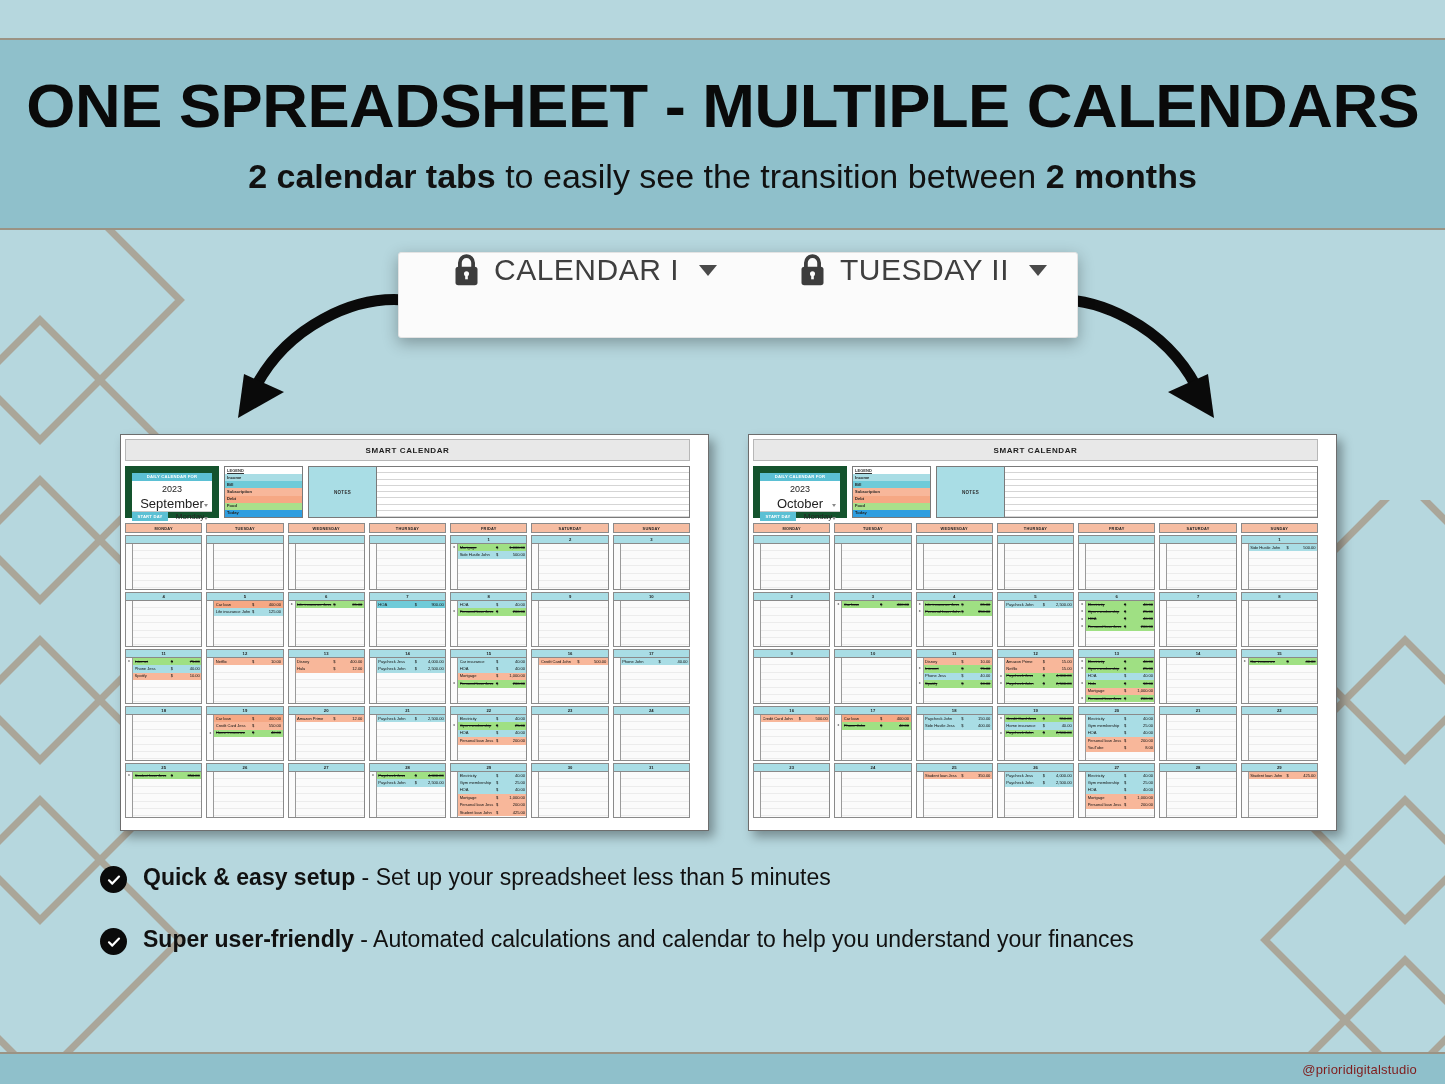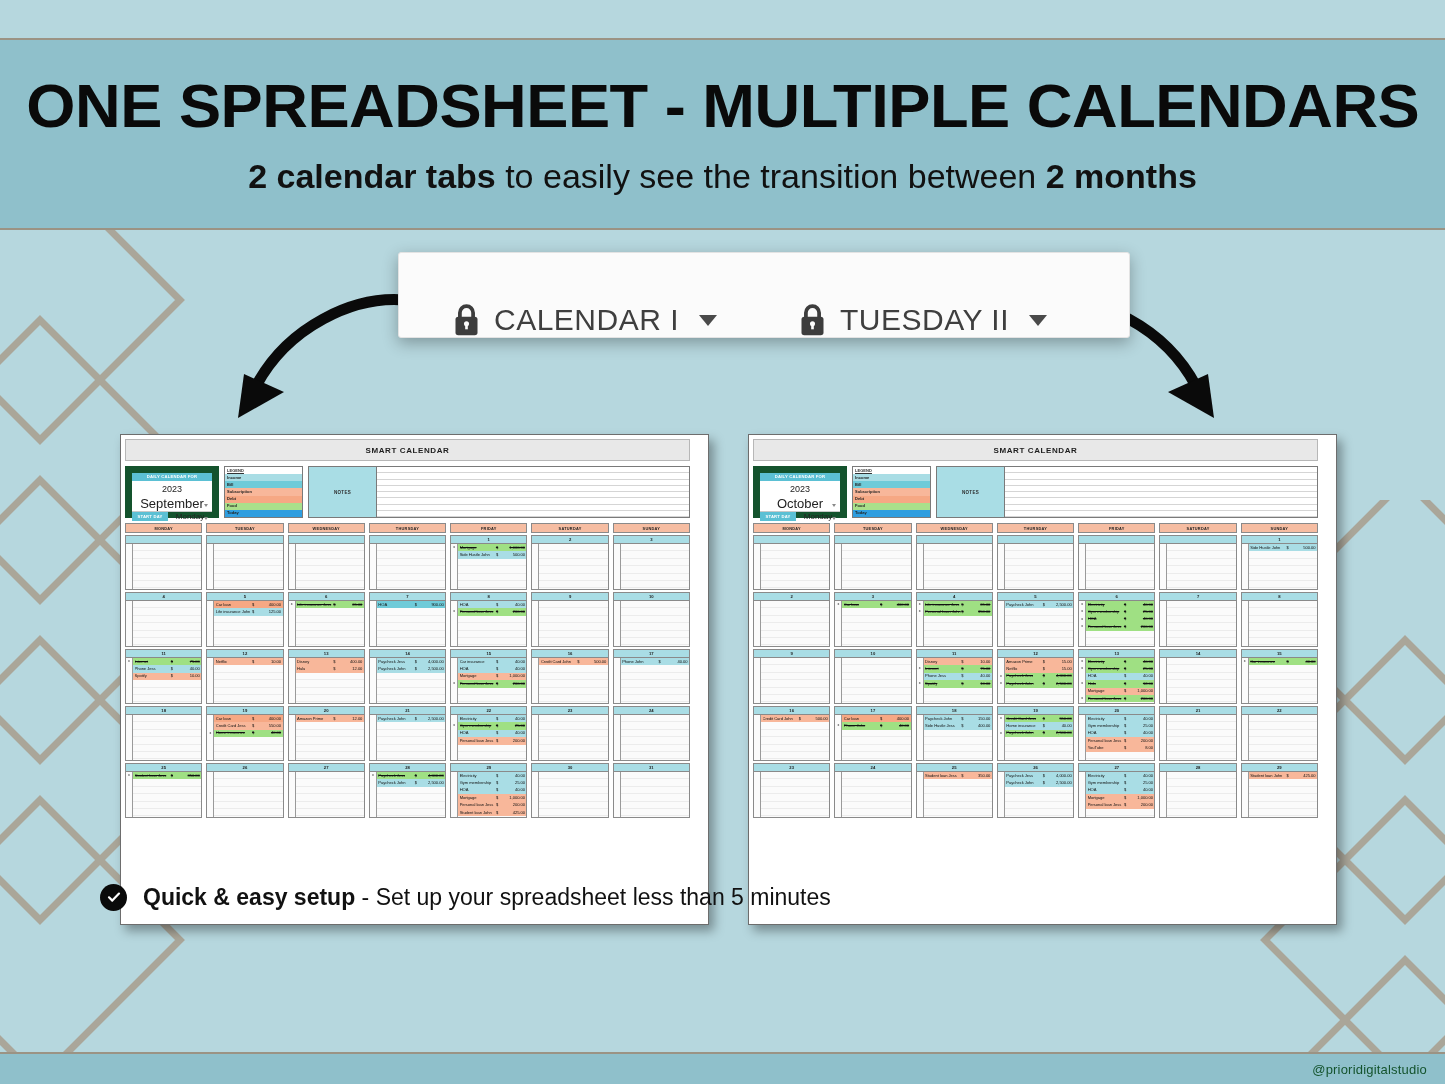--- a/index.html
+++ b/index.html
@@ -38,27 +38,27 @@
     line-height: 1;
     margin-bottom: 22px;
   }
   .subhead {
     font-size: 34px; color: #111; white-space: nowrap; line-height: 1;
   }
   .subhead b { font-weight: 700; }
 
   
   .tab-card {
-    position: absolute; left: 398px; top: 252px; width: 732px; height: 86px;
+    position: absolute; left: 398px; top: 252px; width: 680px; height: 86px;
     background: #fbfbfb;
     border: 1px solid #e3e3e3;
     border-radius: 3px;
     box-shadow: 0 5px 16px rgba(0,0,0,.30);
     z-index: 3;
-    display: flex; align-items: flex-end;
+    display: flex; align-items: flex-start;
   }
   .tab-item {
     display: flex; align-items: center; gap: 14px;
     padding: 0 10px;
     cursor: pointer;
   }
   .tab-item:first-child { margin-left: 44px; margin-right: 62px; }
   .lock-icon { width: 27px; height: 33px; flex: 0 0 auto; }
   .tab-label {
     font-size: 30px; color: #3f3f3f; letter-spacing: .5px;
@@ -74,21 +74,21 @@
   }
 
   
   .arrow { position: absolute; z-index: 2; }
   .arrow-left  { left: 222px; top: 282px; }
   .arrow-right { left: 1040px; top: 282px; }
 
   
   .sheet {
     position: absolute; z-index: 2;
-    width: 589px; height: 491px;
+    width: 589px; height: 397px;
     background: #ffffff;
     border: 1px solid #6d6d6d;
     box-shadow: 5px 6px 10px rgba(0,0,0,.35);
     padding: 4px 18px 5px 4px;
     font-family: "Liberation Sans", sans-serif;
   }
   .sheet-left  { left: 120px; top: 434px; }
   .sheet-right { left: 748px; top: 434px; }
 
   .sheet-title {
@@ -191,35 +191,35 @@
   .c-income { background: #a9dde5; }
   .c-bill   { background: #6fcbd9; }
   .c-sub    { background: #f8b79a; }
   .c-debt   { background: #f6a884; }
   .c-food   { background: #a9e08b; }
   .c-today  { background: #2f9ee0; }
   .c-green  { background: #9fe083; }
 
   
   .features { position: absolute; left: 100px; top: 866px; z-index: 2; width: 1250px; }
-  .feature { display: flex; align-items: center; gap: 16px; height: 62px; }
+  .feature { display: flex; align-items: flex-start; gap: 16px; height: 62px; }
   .check-badge {
     width: 27px; height: 27px; border-radius: 50%; background: #0a0a0a;
     flex: 0 0 auto; display: flex; align-items: center; justify-content: center;
   }
   .feature-text { font-size: 23px; color: #111; line-height: 1; white-space: nowrap; }
   .feature-text b { font-weight: 700; }
 
   
   .footer-band {
     position: absolute; left: 0; bottom: 0; width: 1445px; height: 32px;
     background: #8fc0cb; border-top: 2px solid #9b9384; z-index: 4;
     display: flex; align-items: center; justify-content: flex-end;
   }
-  .handle { font-size: 13px; color: #14532d; padding-right: 18px; letter-spacing: .2px; }
+  .handle { font-size: 13px; color: #7f1d1d; padding-right: 28px; letter-spacing: .2px; }
 </style>
 </head>
 <body>
 
 <div class="bg-chevrons">
   <svg class="chev-left" width="360" height="900" viewBox="0 0 360 900" fill="none" aria-hidden="true">
     <g stroke="#a89e8e" stroke-width="7" fill="none" opacity=".85">
       <path d="M-40 260 L100 120 L240 260 L100 400 Z"></path>
       <path d="M-40 420 L100 280 L240 420 L100 560 Z"></path>
       <path d="M-40 580 L100 440 L240 580 L100 720 Z"></path>
@@ -1840,17 +1840,25 @@
 
 <div class="features">
   <div class="feature">
     <span class="check-badge">
       <svg width="16" height="16" viewBox="0 0 16 16" aria-hidden="true">
           <path d="M3 8.3 L6.3 11.6 L13 4.6" stroke="#fff" stroke-width="2.2" fill="none" stroke-linecap="round" stroke-linejoin="round"></path>
         </svg>
     </span>
     <span class="feature-text"><b>Quick &amp; easy setup</b><span> - Set up your spreadsheet less than 5 minutes</span></span>
   </div>
+  <div class="feature">
+    <span class="check-badge">
+      <svg width="16" height="16" viewBox="0 0 16 16" aria-hidden="true">
+          <path d="M3 8.3 L6.3 11.6 L13 4.6" stroke="#fff" stroke-width="2.2" fill="none" stroke-linecap="round" stroke-linejoin="round"></path>
+        </svg>
+    </span>
+    <span class="feature-text"><b>Super user-friendly</b><span> - Automated calculations and calendar to help you understand your finances</span></span>
+  </div>
 </div>
 
 <div class="footer-band">
   <span class="handle">@prioridigitalstudio</span>
 </div>
 
 </body></html>

